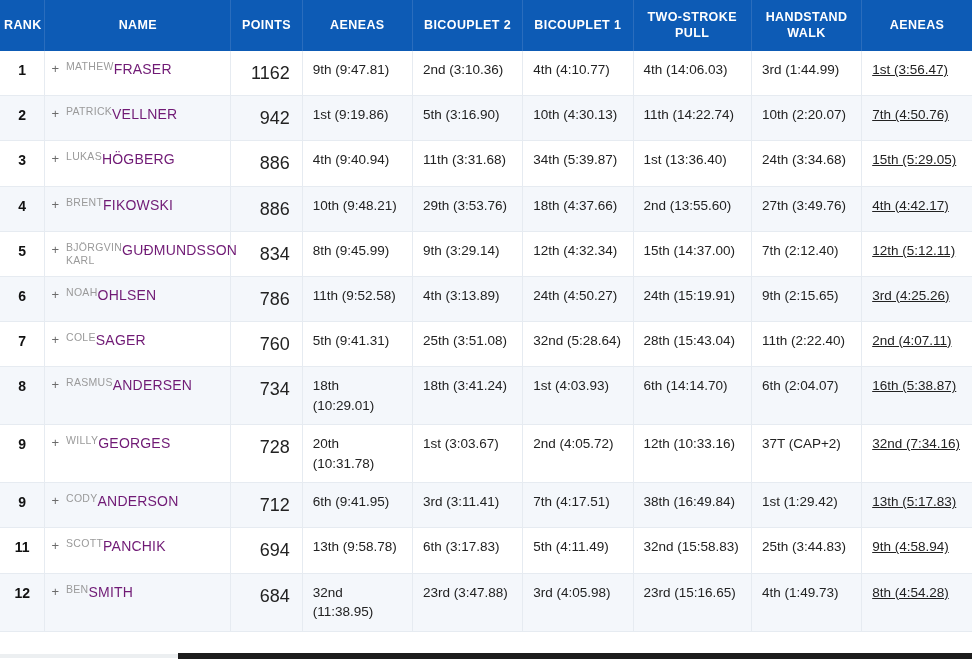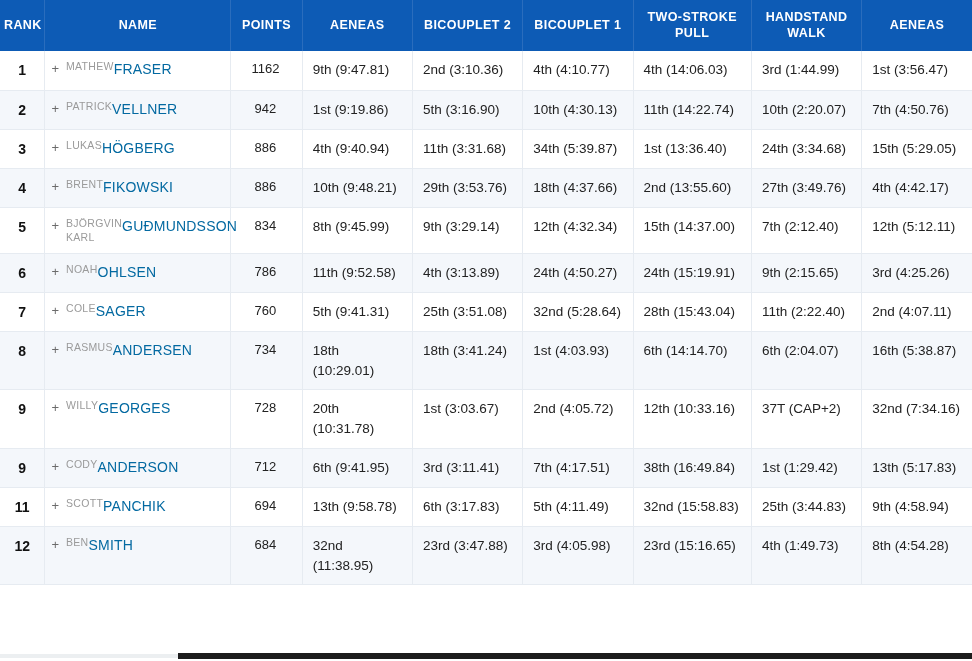--- a/index.html
+++ b/index.html
@@ -47,35 +47,35 @@
   tbody td {
     font-size: 13.5px;
     color: #222222;
     vertical-align: top;
     padding: 9px 10px 9px 10px;
     border-right: 1px solid #e6ebf1;
     border-bottom: 1px solid #e6ebf1;
     line-height: 1.45;
     font-weight: 400;
   }
-  tbody td:last-child { border-right: none; }
+  tbody td:last-child { border-right: none; text-decoration: underline; }
   tbody tr:nth-child(even) { background: #f4f7fb; }
   tbody tr:nth-child(odd)  { background: #ffffff; }
 
   td.cell-rank {
     text-align: center;
     font-weight: bold;
     font-size: 14px;
     color: #111111;
     padding-left: 2px;
     padding-right: 2px;
   }
   td.cell-points {
-    text-align: center;
-    font-size: 13px;
+    text-align: right;
+    font-size: 18px;
     color: #222222;
     padding-right: 12px;
   }
   td.cell-name { padding-left: 6px; }
 
   .name-wrap { display: flex; align-items: flex-start; gap: 7px; }
   .plus-icon {
     color: #6b6b6b;
     font-size: 13px;
     line-height: 1.25;
@@ -86,21 +86,21 @@
   .name-stack { display: flex; flex-direction: row; }
   .first-name {
     font-size: 10.5px;
     color: #9a9a9a;
     letter-spacing: 0.3px;
     line-height: 1.25;
     text-transform: uppercase;
   }
   .last-name {
     font-size: 14px;
-    color: #0369a1;
+    color: #701a75;
     letter-spacing: 0.2px;
     line-height: 1.3;
     text-transform: uppercase;
   }
 
   
   #hscrollbar {
     position: absolute;
     left: 0; bottom: 0;
     width: 972px;

